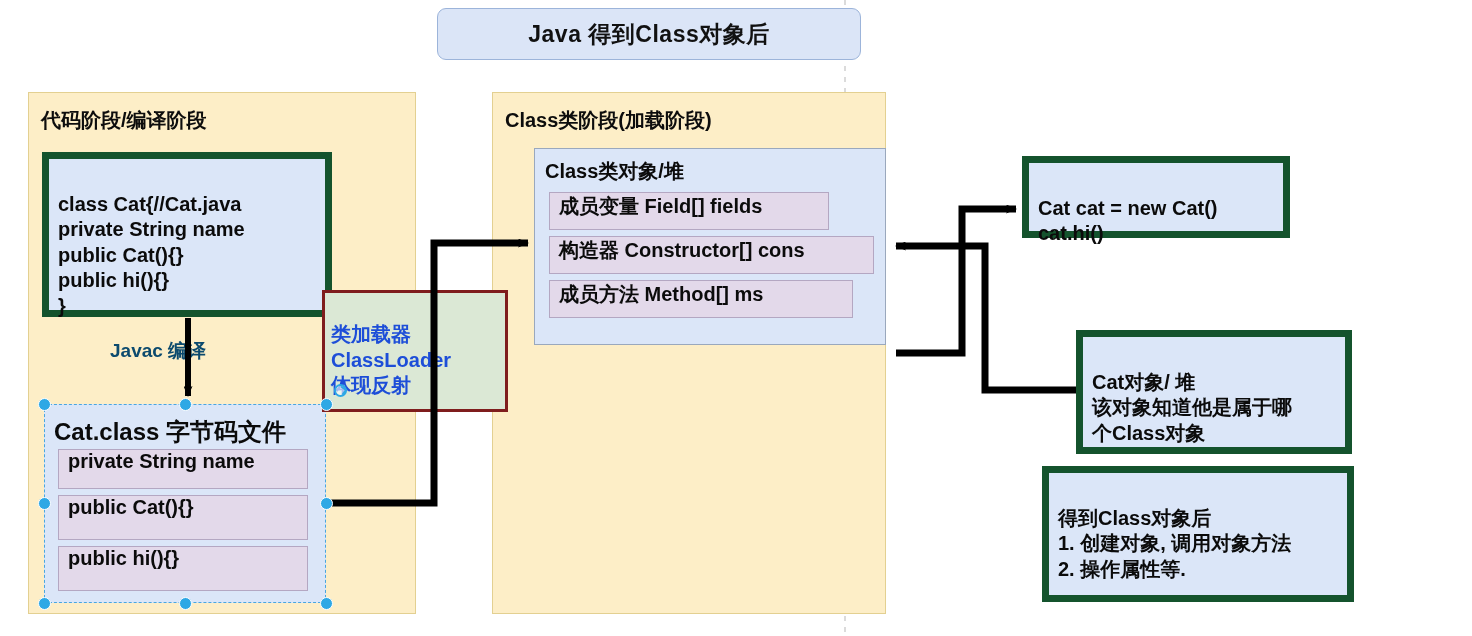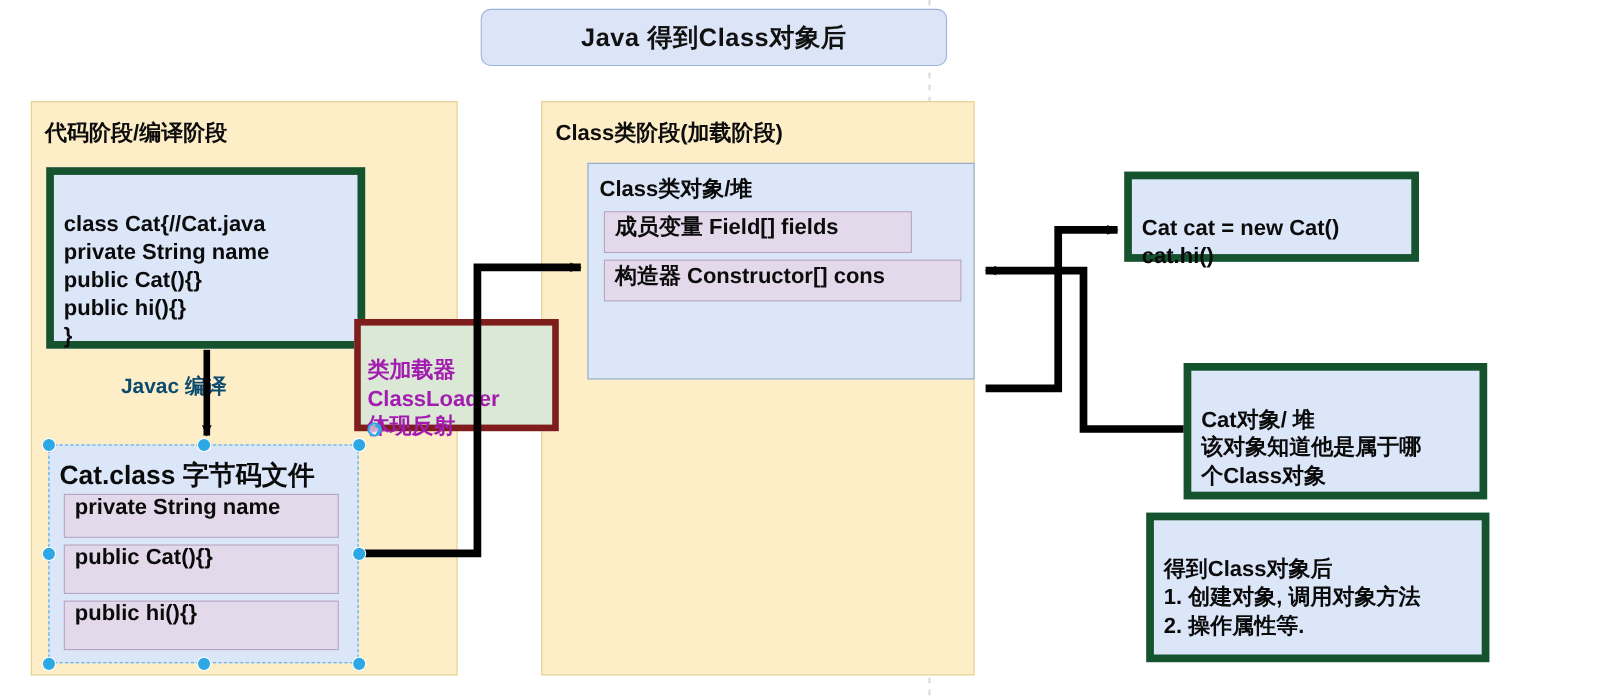--- a/index.html
+++ b/index.html
@@ -86,24 +86,24 @@
     font-size: 20px;
     font-weight: bold;
     display: flex; align-items: flex-start;
     padding-left: 9px;
     white-space: nowrap;
   }
 
   
   .greenbox {
     left: 322px; top: 290px;
-    width: 186px; height: 102px;
+    width: 186px; height: 122px;
     background: #dbe8d5;
-    border: 6px solid #7f1d1d;
-    color: #a21caf;
+    border: 3px solid #7f1d1d;
+    color: #1d4ed8;
     font-size: 20px; font-weight: bold; line-height: 1.27;
     padding: 4px 6px;
     white-space: pre-line;
     z-index: 4;
   }
 
   
   #code-box {
     left: 42px; top: 152px;
     width: 290px; height: 165px;
@@ -231,20 +231,23 @@
 
   <div class="abs bluebox-plain" id="class-obj-box">
     <div id="class-obj-title">Class类对象/堆</div>
 
     <div class="abs purplebox" style="left:14px; top:43px; width:280px; height:38px;">
       <span>成员变量 Field[] fields</span>
     </div>
     <div class="abs purplebox" style="left:14px; top:87px; width:325px; height:38px;">
       <span>构造器 Constructor[] cons</span>
     </div>
+    <div class="abs purplebox" style="left:14px; top:131px; width:304px; height:38px;">
+      <span>成员方法 Method[] ms</span>
+    </div>
   </div>
 
 
   <div class="abs bluebox" id="run-code-box">
     <span>Cat cat = new Cat()
 cat.hi()</span>
   </div>
 
   <div class="abs bluebox" id="run-heap-box">
     <span>Cat对象/ 堆

